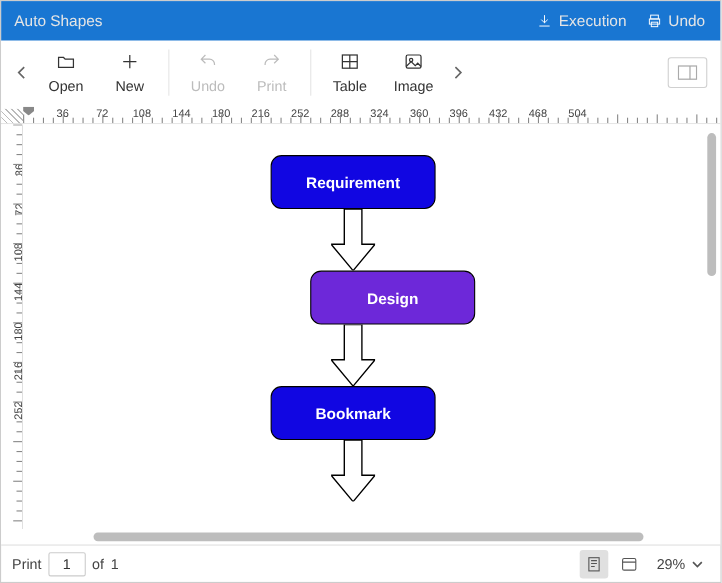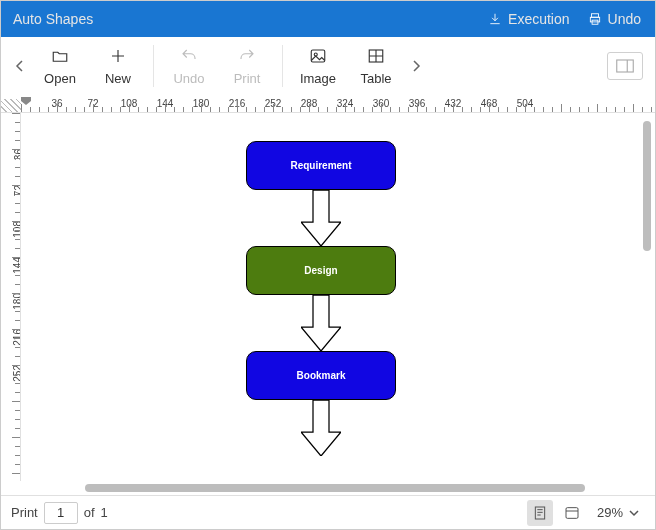--- a/index.html
+++ b/index.html
@@ -84,24 +84,24 @@
     background: #fff;
   }
   .hscroll .thumb { height: 8px; flex: 1; background: #bdbdbd; border-radius: 4px; }
   .canvas {
     position: absolute; left: 0; top: 0; width: 100%; height: 100%;
   }
   .shape-box {
     position: absolute; width: 150px; height: 49px;
     border-radius: 10px; border: 1.5px solid #000;
     display: flex; align-items: center; justify-content: center;
-    color: #fff; font-weight: 700; font-size: 10px; font-family: Arial, sans-serif;
+    color: #fff; font-weight: 700; font-size: 14px; font-family: Arial, sans-serif;
   }
   .shape-blue { background: #1106e2; }
-  .shape-orange { background: #4d7c0f; }
+  .shape-orange { background: #6d28d9; margin-left: 36px; }
   svg.arrow { position: absolute; }
   .statusbar {
     height: 34px; border-top: 1px solid #e0e0e0;
     display: flex; align-items: center; padding: 0 10px;
     color: #444; font-size: 13px; gap: 6px;
   }
   .statusbar .sspacer { flex: 1; }
   .page-input {
     width: 34px; height: 22px; border: 1px solid #ccc; border-radius: 2px;
     text-align: center; font-size: 13px; color: #333;
@@ -167,32 +167,32 @@
   </div>
   <div class="tbtn disabled">
     <svg viewBox="0 0 24 24" stroke="#bcbcbc" fill="none" stroke-width="1.5">
         <path d="M15 14l5-5-5-5M20 9H10a6 6 0 00-6 6v1"></path>
       </svg>
     <span>Print</span>
   </div>
   <div class="tsep"></div>
   <div class="tbtn">
     <svg viewBox="0 0 24 24" stroke="#333" fill="none" stroke-width="1.5">
+        <rect x="3" y="4" width="18" height="16"></rect>
+        <path d="M3 12h18M12 4v16"></path>
+      </svg>
+    <span>Table</span>
+  </div>
+  <div class="tbtn">
+    <svg viewBox="0 0 24 24" stroke="#333" fill="none" stroke-width="1.5">
         <rect x="3" y="4" width="18" height="16" rx="2"></rect>
         <circle cx="9" cy="10" r="2"></circle>
         <path d="M3 18l6-6 5 5 3-3 4 4"></path>
       </svg>
     <span>Image</span>
-  </div>
-  <div class="tbtn">
-    <svg viewBox="0 0 24 24" stroke="#333" fill="none" stroke-width="1.5">
-        <rect x="3" y="4" width="18" height="16"></rect>
-        <path d="M3 12h18M12 4v16"></path>
-      </svg>
-    <span>Table</span>
   </div>
   <div class="nav-chev">
     <svg width="10" height="14" viewBox="0 0 10 14" stroke="#666" fill="none" stroke-width="1.5">
         <path d="M3 2l5 5-5 5"></path>
       </svg>
   </div>
   <div class="layout-btn">
     <svg width="18" height="14" viewBox="0 0 24 18" stroke="#aaa" fill="none" stroke-width="1.5">
         <rect x="1" y="1" width="22" height="16"></rect>
         <path d="M15 1v16"></path>

